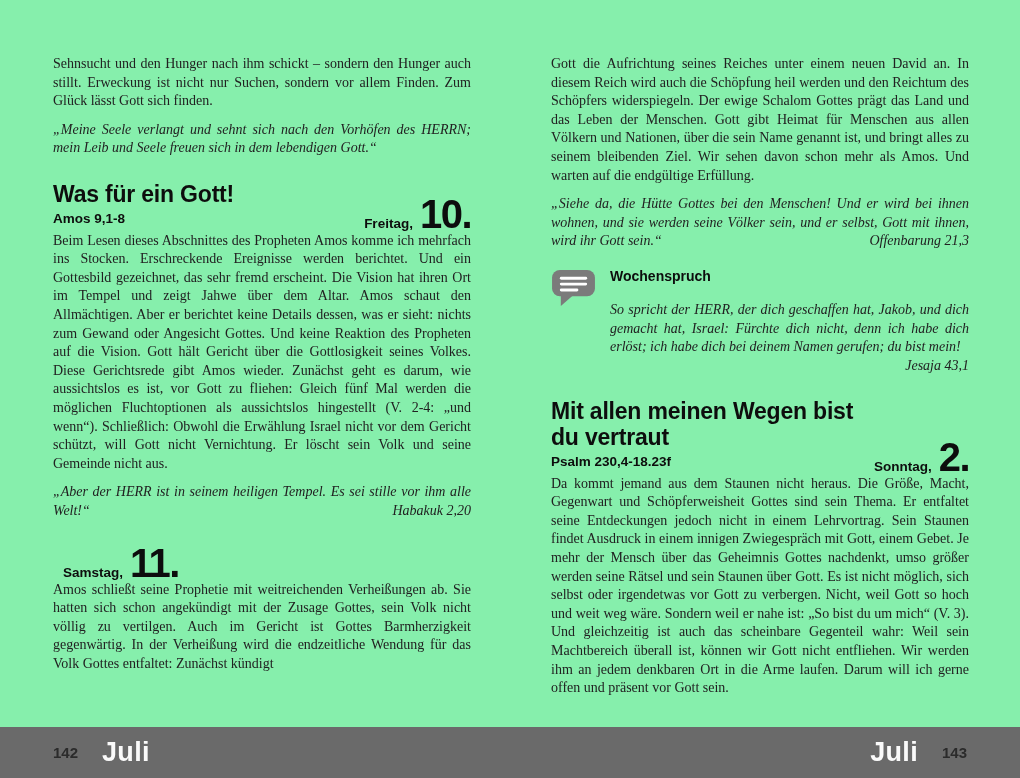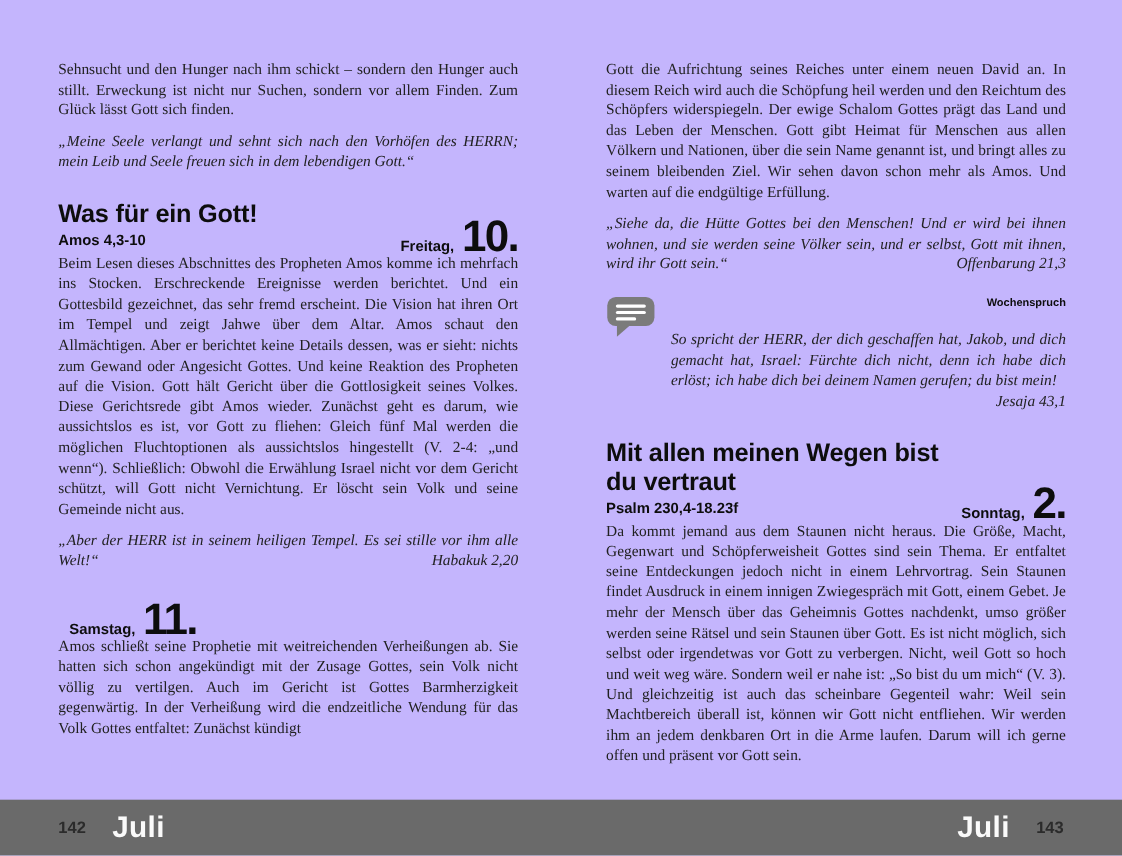--- a/index.html
+++ b/index.html
@@ -1,21 +1,21 @@
 <!DOCTYPE html>
 <html lang="de"><head>
 <meta charset="utf-8">
 <style>
   * { margin: 0; padding: 0; box-sizing: border-box; }
   html, body { background: #ffffff; }
   .spread {
     position: relative;
     width: 1020px;
     height: 778px;
-    background: #c4b5fd;
+    background: #86efac;
     overflow: hidden;
     font-family: "Liberation Serif", "DejaVu Serif", serif;
     color: #212121;
   }
   .page { position: absolute; top: 55px; width: 418px; }
   .col-left  { left: 53px; }
   .col-right { left: 551px; }
 
   .body-text {
     font-size: 14px;
@@ -76,24 +76,23 @@
   }
   .entry-body { margin-top: 4px; }
 
   .week-block { display: flex; gap: 14px; margin-top: 16px; }
   .week-icon { flex: none; width: 45px; color: #7b7b7b; padding-top: 1px; }
   .week-icon svg { display: block; }
   .week-content { flex: 1; min-width: 0; }
   .week-label {
     font-family: "Liberation Sans", "DejaVu Sans", sans-serif;
     font-weight: bold;
-    font-size: 10px;
+    font-size: 14px;
     line-height: 18px;
     color: #0d0d0d;
-    text-align: right;
   }
   .week-text {
     font-style: italic;
     font-size: 14px;
     line-height: 18.6px;
     text-align: justify;
     margin-top: 16px;
   }
 
   .footer {
@@ -131,21 +130,21 @@
   <div class="page col-left">
     <p class="body-text">Sehnsucht und den Hunger nach ihm schickt – sondern den Hunger auch stillt. Erweckung ist nicht nur Suchen, sondern vor allem Finden. Zum Glück lässt Gott sich finden.</p>
 
     <p class="quote">
       <span>„Meine Seele verlangt und sehnt sich nach den Vorhöfen des HERRN; mein Leib und Seele freuen sich in dem lebendigen Gott.“</span>
     </p>
 
     <div class="entry-head">
       <div>
         <div class="entry-title">Was für ein Gott!</div>
-        <div class="entry-ref">Amos 4,3-10</div>
+        <div class="entry-ref">Amos 9,1-8</div>
       </div>
       <div class="entry-day">
         <span class="day-label">Freitag,</span>
         <span class="day-number">10.</span>
       </div>
     </div>
     <p class="body-text entry-body">Beim Lesen dieses Abschnittes des Propheten Amos komme ich mehrfach ins Stocken. Erschreckende Ereignisse werden berichtet. Und ein Gottesbild gezeichnet, das sehr fremd erscheint. Die Vision hat ihren Ort im Tempel und zeigt Jahwe über dem Altar. Amos schaut den Allmächtigen. Aber er berichtet keine Details dessen, was er sieht: nichts zum Gewand oder Angesicht Gottes. Und keine Reaktion des Propheten auf die Vision. Gott hält Gericht über die Gottlosigkeit seines Volkes. Diese Gerichtsrede gibt Amos wieder. Zunächst geht es darum, wie aussichtslos es ist, vor Gott zu fliehen: Gleich fünf Mal werden die möglichen Fluchtoptionen als aussichtslos hingestellt (V. 2-4: „und wenn“). Schließlich: Obwohl die Erwählung Israel nicht vor dem Gericht schützt, will Gott nicht Vernichtung. Er löscht sein Volk und seine Gemeinde nicht aus.</p>
 
     <p class="quote">
       <span>„Aber der HERR ist in seinem heiligen Tempel. Es sei stille vor ihm alle Welt!“</span>

